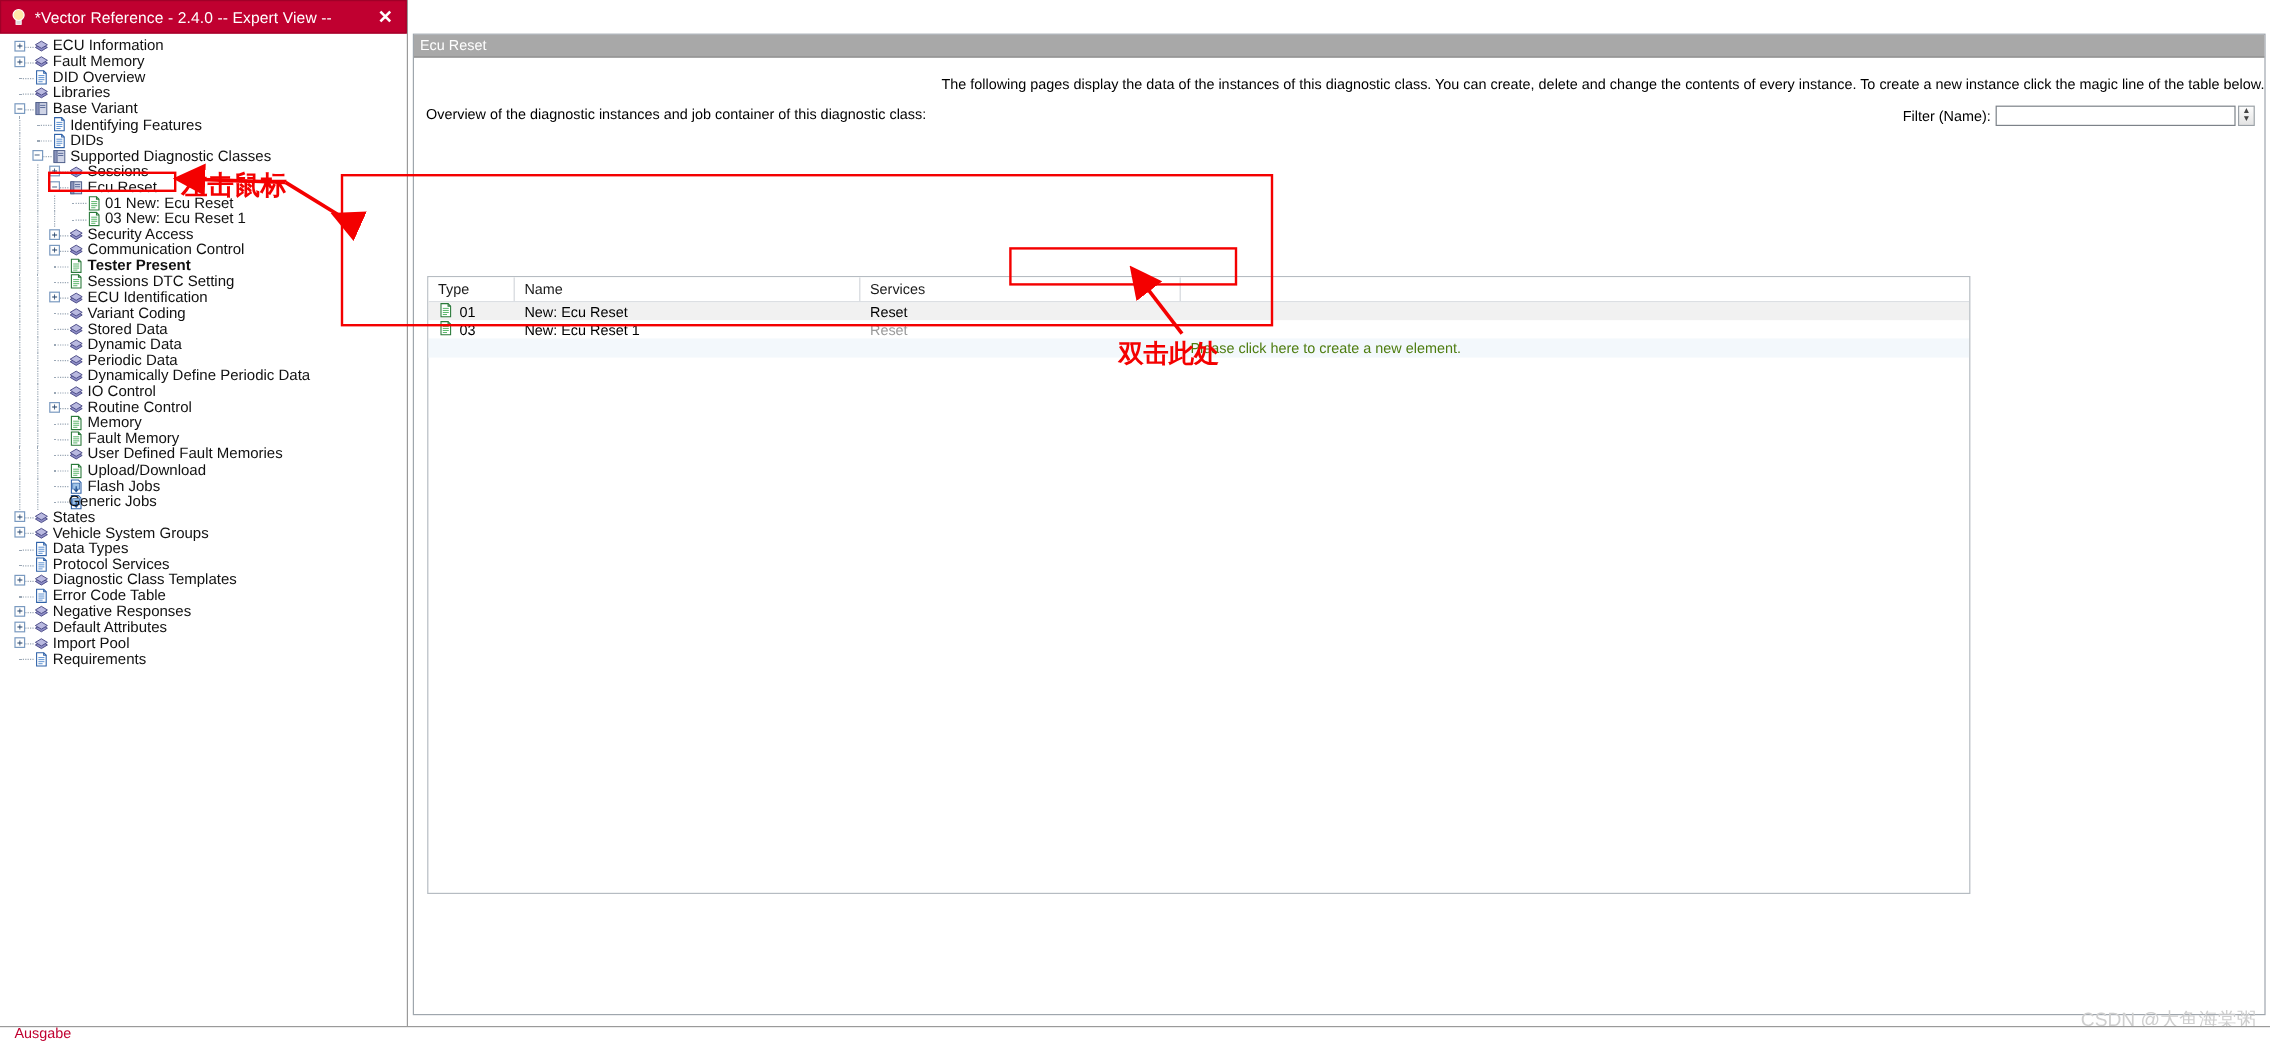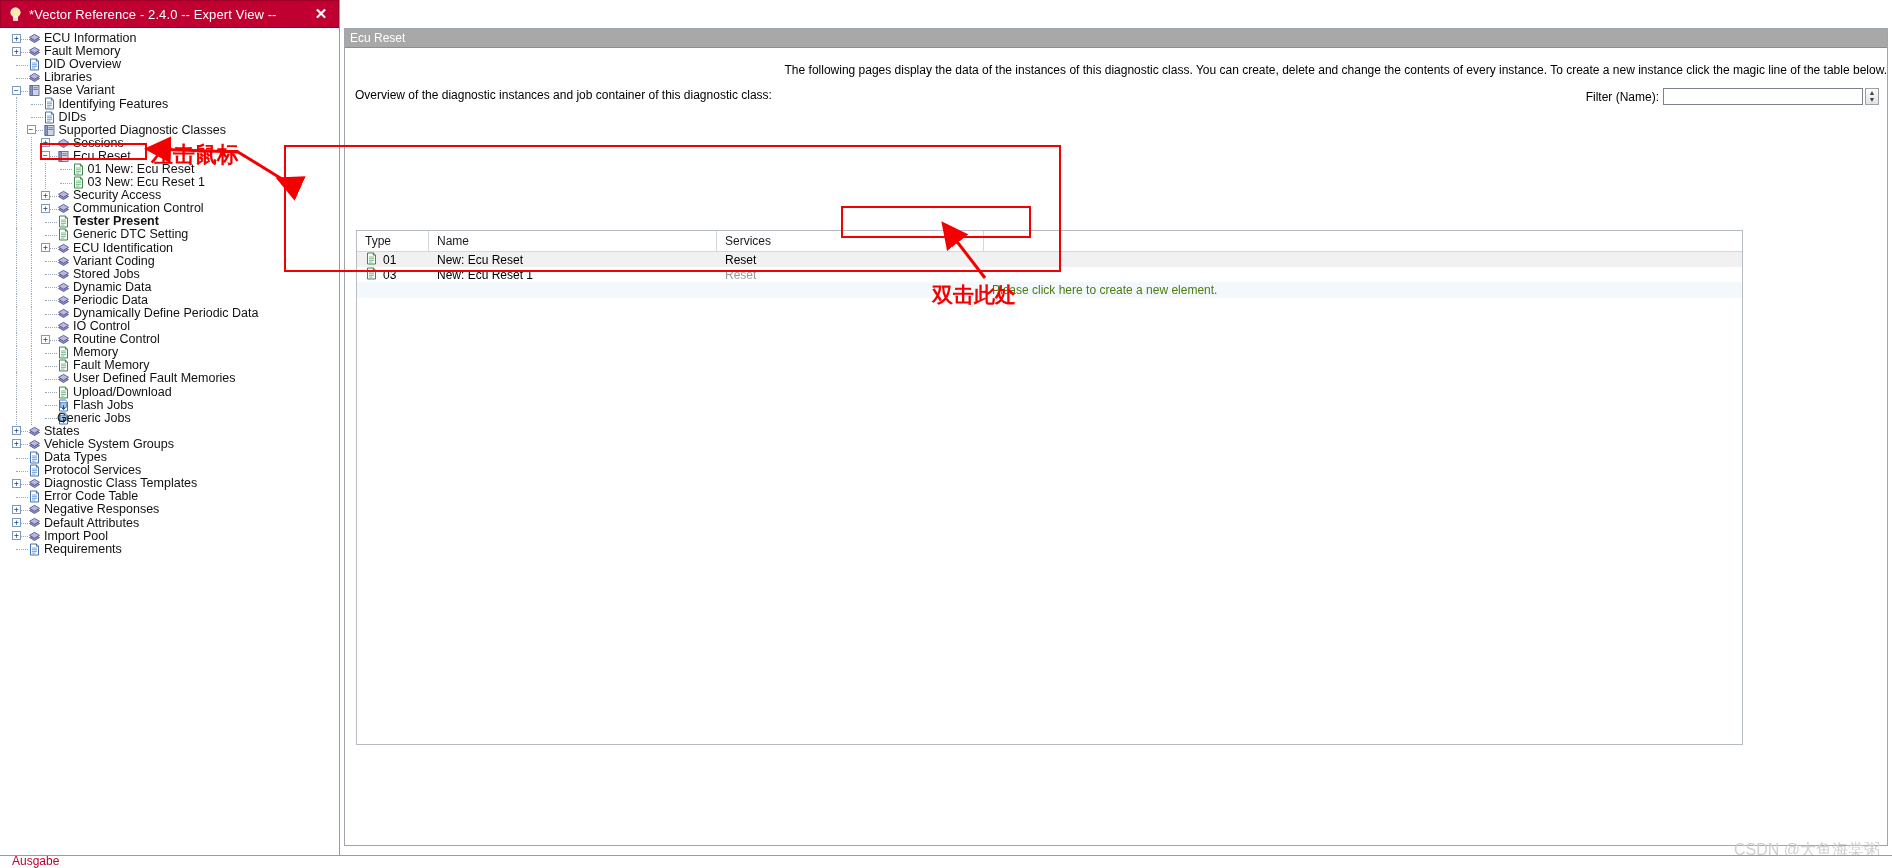--- a/index.html
+++ b/index.html
@@ -187,21 +187,21 @@
     color: #444;
     text-align: center;
     line-height: 7px;
     cursor: pointer;
   }
 
   
   .tbl-wrap {
     position: absolute;
     left: 11px; top: 201px;
-    width: 1387px; height: 515px;
+    width: 1286px; height: 515px;
     border: 1px solid #b6bcc2;
     background: #fff;
     overflow: hidden;
   }
   .tbl-head {
     display: flex;
     height: 21px;
     border-bottom: 1px solid #d4d8dc;
     font-size: 12px;
     color: #1a1a1a;
@@ -522,21 +522,21 @@
           <span class="ico" style="left: 57px; top: 0px;"><svg width="13" height="13" viewBox="0 0 13 13">
               <path d="M2.5 1 H8.4 L10.5 3.1 V12 H2.5 Z" fill="#ffffff" stroke="#2a7a3a" stroke-width="0.9"></path>
               <path d="M8.4 1 V3.1 H10.5" fill="none" stroke="#2a7a3a" stroke-width="0.9"></path>
               <g stroke="#3aa84f" stroke-width="0.7">
                 <line x1="4" y1="5" x2="9" y2="5"></line>
                 <line x1="4" y1="6.7" x2="9" y2="6.7"></line>
                 <line x1="4" y1="8.4" x2="9" y2="8.4"></line>
                 <line x1="4" y1="10.1" x2="7.5" y2="10.1"></line>
               </g>
             </svg></span>
-          <span class="tlabel" style="left: 73px;">Generic DTC Setting</span>
+          <span class="tlabel" style="left: 73px;">Sessions DTC Setting</span>
         </div>
         <div class="tnode" style="height: 13.1px;">
           <span class="dots" style="left: 45px; top: 6.55px; width: 12px;"></span>
           <span class="vdot" style="left: 16px; top: 0px; height: 13.1px;"></span>
           <span class="vdot" style="left: 30.5px; top: 0px; height: 13.1px;"></span>
           <span class="expander" style="left: 41px; top: 1.5px;">+</span>
           <span class="ico" style="left: 57px; top: 0px;"><svg width="13" height="13" viewBox="0 0 13 13">
               <path d="M1.5 7.5 L6.5 4.5 L11.5 7.5 L6.5 10.5 Z" fill="#8f8fc8" stroke="#4a4a86" stroke-width="0.8"></path>
               <path d="M1.5 5.3 L6.5 2.3 L11.5 5.3 L6.5 8.3 Z" fill="#b9b9e0" stroke="#4a4a86" stroke-width="0.8"></path>
             </svg></span>
@@ -553,21 +553,21 @@
           <span class="tlabel" style="left: 73px;">Variant Coding</span>
         </div>
         <div class="tnode" style="height: 13.1px;">
           <span class="dots" style="left: 45px; top: 6.55px; width: 12px;"></span>
           <span class="vdot" style="left: 16px; top: 0px; height: 13.1px;"></span>
           <span class="vdot" style="left: 30.5px; top: 0px; height: 13.1px;"></span>
           <span class="ico" style="left: 57px; top: 0px;"><svg width="13" height="13" viewBox="0 0 13 13">
               <path d="M1.5 7.5 L6.5 4.5 L11.5 7.5 L6.5 10.5 Z" fill="#8f8fc8" stroke="#4a4a86" stroke-width="0.8"></path>
               <path d="M1.5 5.3 L6.5 2.3 L11.5 5.3 L6.5 8.3 Z" fill="#b9b9e0" stroke="#4a4a86" stroke-width="0.8"></path>
             </svg></span>
-          <span class="tlabel" style="left: 73px;">Stored Jobs</span>
+          <span class="tlabel" style="left: 73px;">Stored Data</span>
         </div>
         <div class="tnode" style="height: 13.1px;">
           <span class="dots" style="left: 45px; top: 6.55px; width: 12px;"></span>
           <span class="vdot" style="left: 16px; top: 0px; height: 13.1px;"></span>
           <span class="vdot" style="left: 30.5px; top: 0px; height: 13.1px;"></span>
           <span class="ico" style="left: 57px; top: 0px;"><svg width="13" height="13" viewBox="0 0 13 13">
               <path d="M1.5 7.5 L6.5 4.5 L11.5 7.5 L6.5 10.5 Z" fill="#8f8fc8" stroke="#4a4a86" stroke-width="0.8"></path>
               <path d="M1.5 5.3 L6.5 2.3 L11.5 5.3 L6.5 8.3 Z" fill="#b9b9e0" stroke="#4a4a86" stroke-width="0.8"></path>
             </svg></span>
           <span class="tlabel" style="left: 73px;">Dynamic Data</span>

